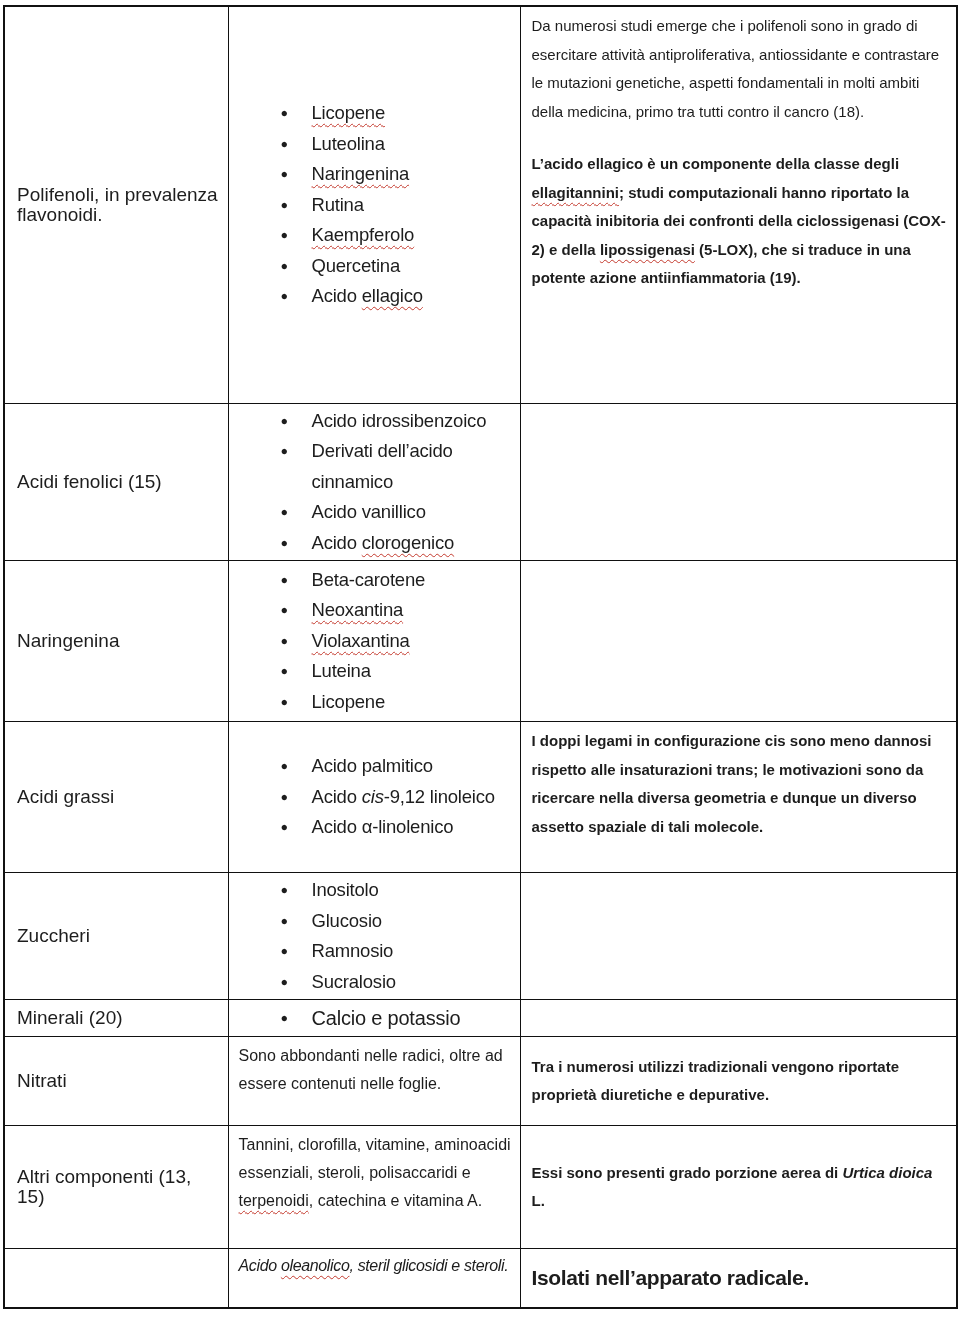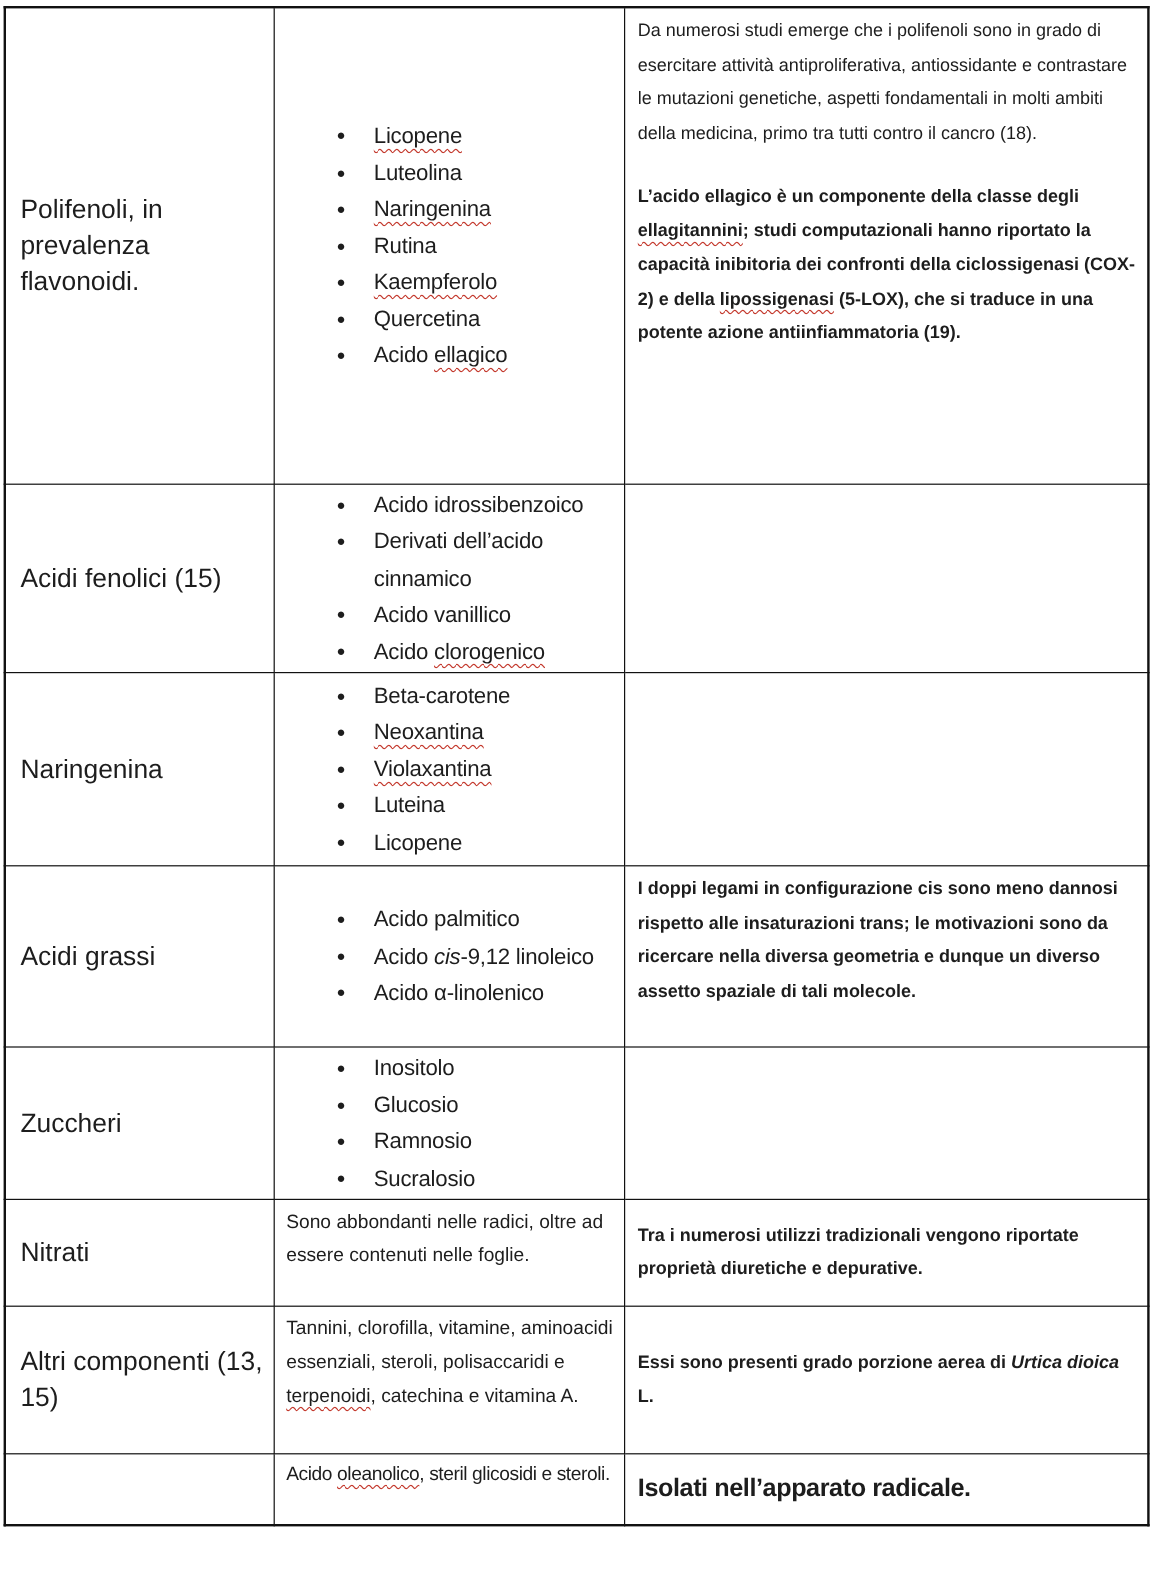--- a/index.html
+++ b/index.html
@@ -30,21 +30,21 @@
   tr.r2{height:156px;}
   tr.r3{height:161px;}
   tr.r4{height:151px;}
   tr.r5{height:127px;}
   tr.r6{height:37px;}
   tr.r7{height:89px;}
   tr.r8{height:123px;}
   tr.r9{height:59px;}
   td.cat{
     padding:3px 8px 3px 12px;
-    font-size:22px;line-height:30px;
+    font-size:19px;line-height:20px;
   }
   td.mid{padding:0;}
   ul.blist{
     list-style:none;
     margin:0;
     padding:2px 4px 2px 50px;
     font-size:18.5px;line-height:30.5px;
     letter-spacing:-0.2px;
   }
   ul.blist li{position:relative;padding-left:33px;}
@@ -65,21 +65,21 @@
   td.desc.top{vertical-align:top;padding-top:5px;}
   .paras p{margin:0 0 24px 0;line-height:28.5px;}
   .paras p:last-child{margin-bottom:0;font-weight:bold;}
   tr.r6 ul.blist{font-size:20px;}
   tr.r9 td{
     font-size:21px;
     letter-spacing:-0.35px;
     line-height:26.5px;
   }
   tr.r9 .paras p{line-height:26.5px;}
-  tr.r9 td.mid.txt{line-height:26.5px;padding-top:4px;}
+  tr.r9 td.mid.txt{line-height:26.5px;padding-top:4px;font-style:italic;}
   .it{font-style:italic;}
   .sp{
     text-decoration:underline;
     text-decoration-style:wavy;
     text-decoration-color:#c43a2e;
     text-decoration-thickness:1px;
     text-underline-offset:4px;
   }
 </style>
 </head>
@@ -173,20 +173,33 @@
             <li><span>Inositolo</span></li>
             <li><span>Glucosio</span></li>
             <li><span>Ramnosio</span></li>
             <li><span>Sucralosio</span></li>
           </ul>
         </td>
       <td class="desc">
           <div class="paras"></div>
         </td>
     </tr>
+    <tr class="r6">
+      <td class="cat">
+          <div><span>Minerali (20)</span></div>
+        </td>
+      <td class="mid">
+          <ul class="blist">
+            <li><span>Calcio e potassio</span></li>
+          </ul>
+        </td>
+      <td class="desc">
+          <div class="paras"></div>
+        </td>
+    </tr>
     <tr class="r7">
       <td class="cat">
           <div><span>Nitrati</span></div>
         </td>
       <td class="mid txt">
           <div><span>Sono abbondanti nelle radici, oltre ad essere contenuti nelle foglie.</span></div>
         </td>
       <td class="desc">
           <div class="paras">
             <p><span>Tra i numerosi utilizzi tradizionali vengono riportate proprietà diuretiche e depurative.</span></p>

